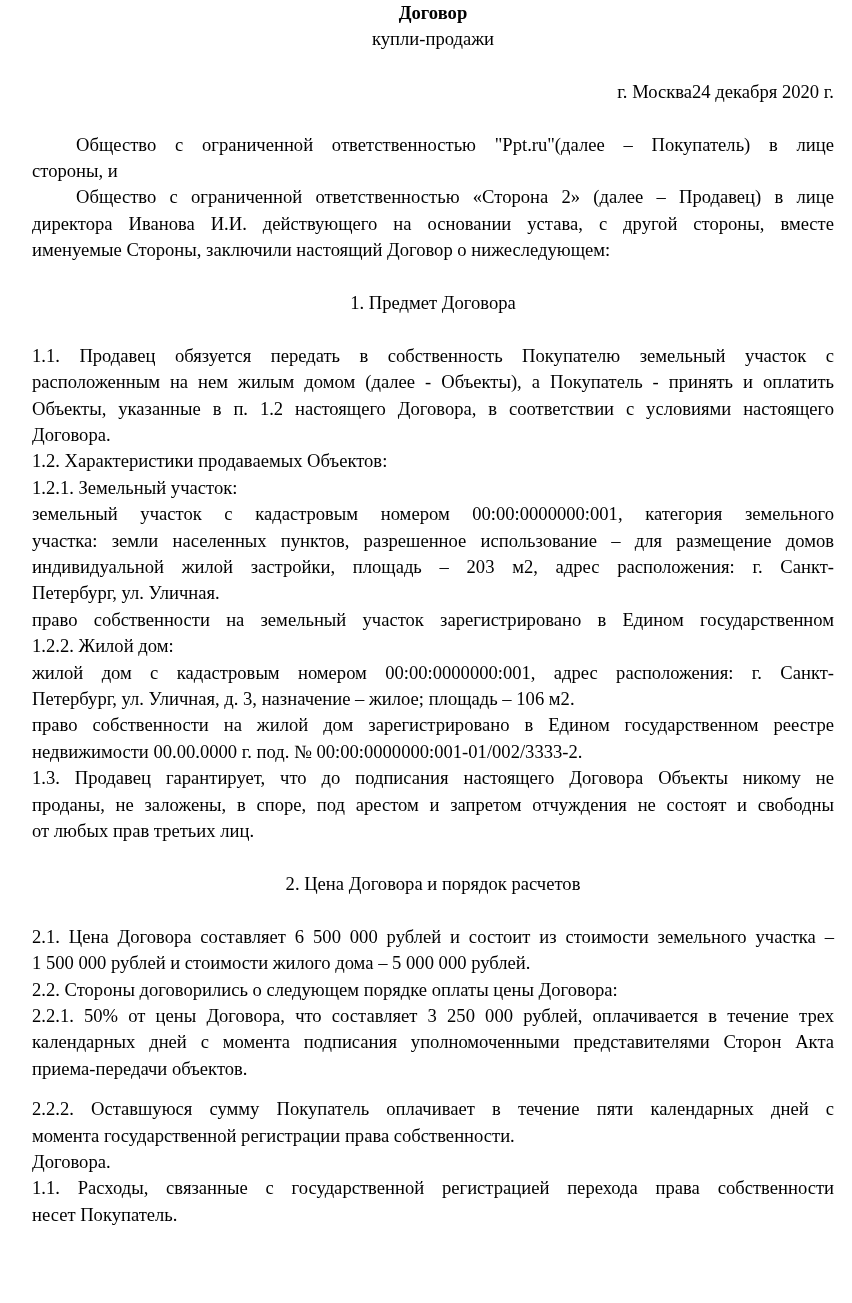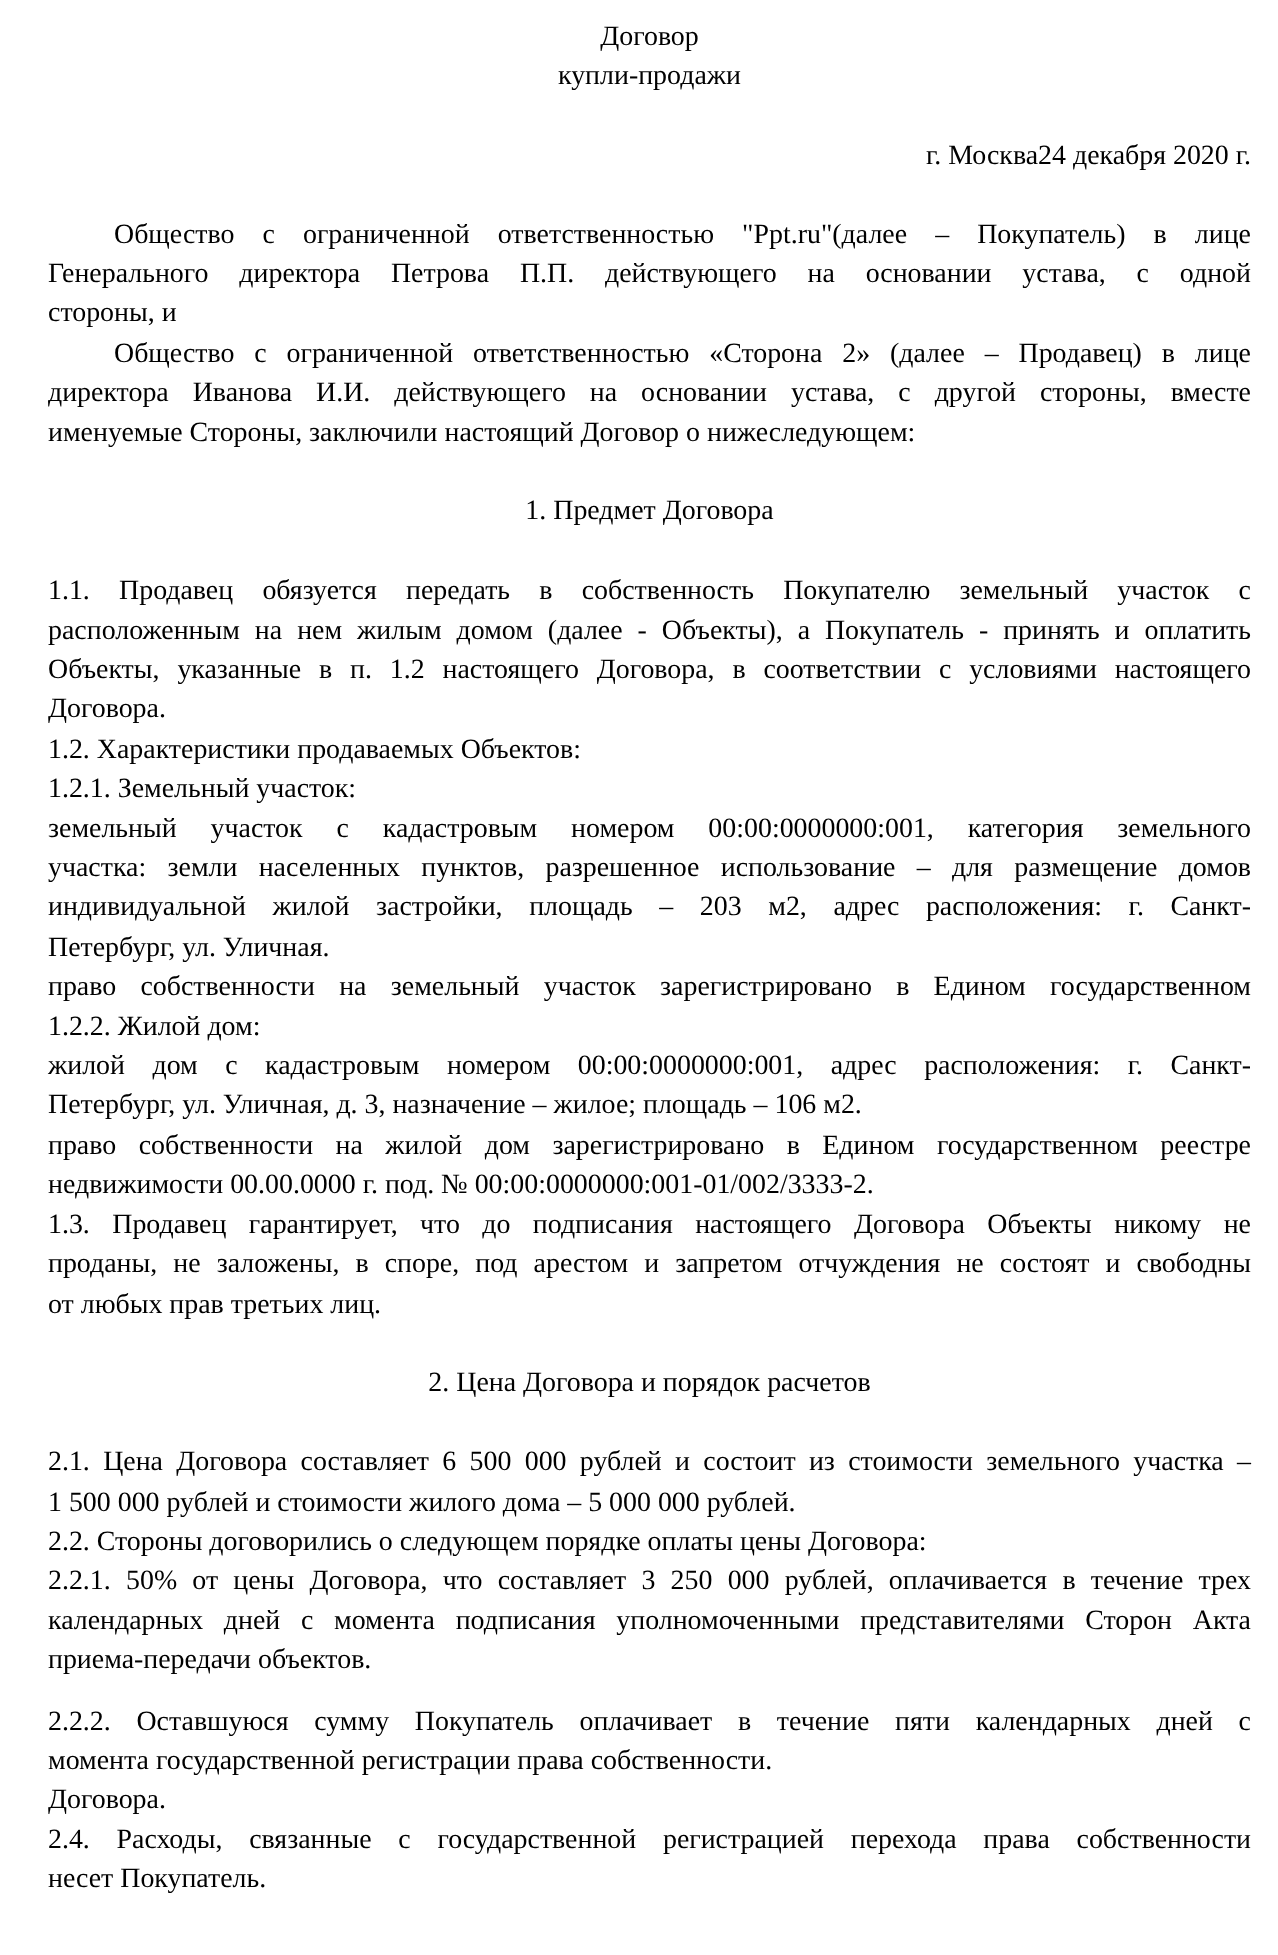--- a/index.html
+++ b/index.html
@@ -21,21 +21,21 @@
       left: 32px;
       top: 0;
       width: 802px;
     }
     .line {
       line-height: 26.4px;
       white-space: nowrap;
     }
     .title-block { padding-top: 0px; }
     .title-line { height: 26.4px; line-height: 26.4px; text-align: center; margin-top: 0; }
-    .title-line:first-child { padding-top: 12px; }
+    .title-line:first-child { padding-top: 0; font-weight: bold; }
     .place-date {
       display: flex;
       justify-content: flex-end;
       margin-top: 26px;
       height: 26.4px;
       line-height: 26.4px;
     }
     .section-heading {
       text-align: center;
       line-height: 26.4px;
@@ -55,21 +55,20 @@
   <div class="place-date">
     <span>г. Москва</span>
     <span>24 декабря 2020 г.</span>
   </div>
 
   <div class="spacer"></div>
 
   <div id="preamble">
       <div>
         <div class="line" style="text-align: justify; text-align-last: justify; white-space: normal; text-indent: 44px;">Общество с ограниченной ответственностью "Ppt.ru"(далее – Покупатель) в лице</div>
-        <div class="line" style="text-align: justify; text-align-last: justify; white-space: normal;">Генерального директора  Петрова П.П. действующего на основании устава,  с одной</div>
         <div class="line" style="text-align: justify; text-align-last: left; white-space: normal;">стороны, и</div>
       </div>
       <div>
         <div class="line" style="text-align: justify; text-align-last: justify; white-space: normal; text-indent: 44px;">Общество с ограниченной ответственностью «Сторона 2» (далее – Продавец) в лице</div>
         <div class="line" style="text-align: justify; text-align-last: justify; white-space: normal;">директора Иванова И.И. действующего на основании устава, с другой стороны, вместе</div>
         <div class="line" style="text-align: justify; text-align-last: left; white-space: normal;">именуемые  Стороны, заключили настоящий Договор о нижеследующем:</div>
       </div>
     </div>
 
   <div id="sections">
@@ -128,18 +127,18 @@
           <div class="line" style="text-align: justify; text-align-last: left; white-space: normal;">приема-передачи объектов.</div>
         </div>
         <div>
           <div class="line" style="text-align: justify; text-align-last: justify; white-space: normal; margin-top: 14px;">2.2.2. Оставшуюся сумму Покупатель оплачивает в течение пяти календарных дней с</div>
           <div class="line" style="text-align: justify; text-align-last: left; white-space: normal;">момента государственной регистрации права собственности.</div>
         </div>
         <div>
           <div class="line" style="text-align: justify; text-align-last: left; white-space: normal;">Договора.</div>
         </div>
         <div>
-          <div class="line" style="text-align: justify; text-align-last: justify; white-space: normal;">2.4. Расходы, связанные с государственной регистрацией перехода права собственности</div>
+          <div class="line" style="text-align: justify; text-align-last: justify; white-space: normal;">1.1. Расходы, связанные с государственной регистрацией перехода права собственности</div>
           <div class="line" style="text-align: justify; text-align-last: left; white-space: normal;">несет Покупатель.</div>
         </div>
       </div>
     </div>
 </div>
 
 </body></html>

